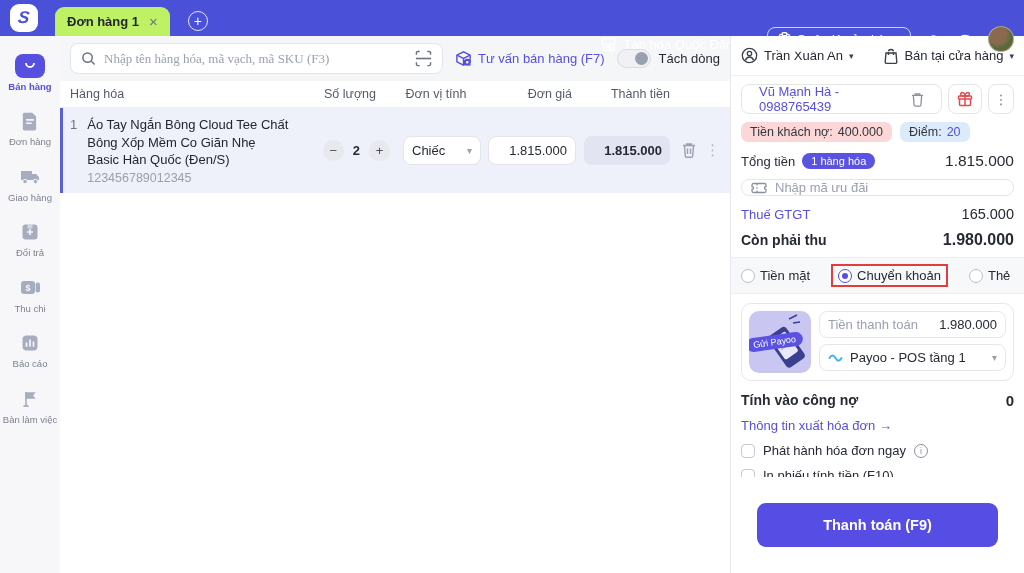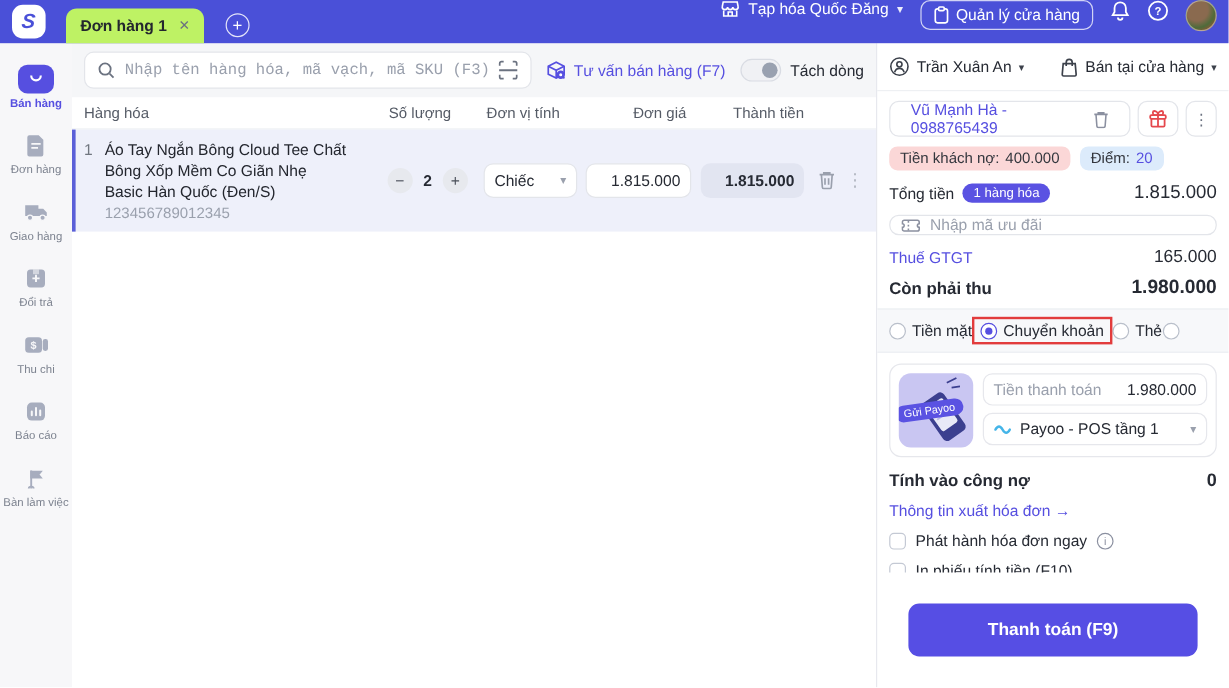--- a/index.html
+++ b/index.html
@@ -7,42 +7,42 @@
   .app { width:1024px; height:573px; position:relative; overflow:hidden; background:#fff; font-size:13px; color:#262a33; }
 
   
   .topbar { height:36px; background:#4a50d8; display:flex; align-items:flex-end; position:relative; }
   .logo { position:absolute; left:10px; top:4px; width:28px; height:28px; background:#fff; border-radius:9px; display:flex; align-items:center; justify-content:center; }
   .logo span { color:#4a50d8; font-weight:bold; font-size:17px; font-style:italic; transform:skewX(-6deg); }
   .tab { margin-left:55px; height:29px; background:#bef264; border-radius:9px 9px 0 0; padding:0 12px; display:flex; align-items:center; gap:10px; }
   .tab .t-label { font-weight:bold; font-size:13px; color:#23262e; }
   .tab .t-close { color:#6b7280; font-size:15px; cursor:pointer; line-height:1; }
   .tab-add { width:20px; height:20px; border:1.5px solid rgba(255,255,255,.85); border-radius:50%; color:#fff; display:flex; align-items:center; justify-content:center; font-size:14px; margin:0 0 5px 18px; }
-  .tb-right { position:absolute; right:10px; top:0; height:52px; display:flex; align-items:flex-start; gap:14px; color:#fff; }
+  .tb-right { position:absolute; right:10px; top:0; height:52px; display:flex; align-items:flex-end; gap:14px; color:#fff; }
   .tb-store { display:flex; align-items:center; gap:7px; font-size:13px; }
   .tb-btn { display:flex; align-items:center; gap:6px; border:1px solid rgba(255,255,255,.75); border-radius:8px; padding:4px 10px; font-size:13px; }
   .tb-caret { font-size:10px; opacity:.9; }
   .avatar { width:26px; height:26px; border-radius:50%; background:radial-gradient(circle at 35% 30%, #8a6a4f 0 40%, #4e6b3a 65%, #c3452c 100%); border:1px solid rgba(255,255,255,.4); }
 
   
   .body { display:flex; height:537px; }
 
   
   .sidebar { width:60px; background:#f7f7f9; display:flex; flex-direction:column; align-items:center; padding-top:14px; gap:9px; }
   .s-item { width:60px; display:flex; flex-direction:column; align-items:center; gap:4px; padding:4px 0; cursor:pointer; }
   .s-ico { width:30px; height:24px; border-radius:8px; display:flex; align-items:center; justify-content:center; }
   .s-item.active .s-ico { background:#564fe0; }
   .s-label { font-size:9.5px; color:#7c828f; text-align:center; line-height:1.1; }
   .s-item.active .s-label { color:#564fe0; font-weight:bold; }
 
   
   .main { flex:1; display:flex; flex-direction:column; background:#fff; min-width:0; }
   .search-row { background:#f5f6f8; padding:7px 10px; display:flex; align-items:center; gap:12px; }
   .search-box { flex:1; background:#fff; border:1px solid #e3e5ea; border-radius:8px; height:31px; display:flex; align-items:center; padding:0 10px; gap:8px; }
-  .search-box input { border:none; outline:none; flex:1; font-size:13px; font-family:Liberation Mono, monospace; color:#0f172a; background:transparent; }
+  .search-box input { border:none; outline:none; flex:1; font-size:13px; font-family:Liberation Serif, serif; color:#0f172a; background:transparent; }
   .search-box input::placeholder { color:#9aa0ad; }
   .consult { display:flex; align-items:center; gap:6px; color:#564fe0; font-size:13px; white-space:nowrap; cursor:pointer; }
   .toggle-wrap { display:flex; align-items:center; gap:8px; white-space:nowrap; }
   .toggle { width:34px; height:19px; border-radius:10px; background:#f0f1f4; border:1px solid #d9dce3; position:relative; cursor:pointer; }
   .toggle .knob { position:absolute; right:2px; top:2px; width:13px; height:13px; border-radius:50%; background:#99a1b0; }
 
   .thead { display:flex; align-items:center; padding:0 10px; height:27px; border-bottom:1px solid #eceef2; color:#555b66; font-size:12.5px; }
   .col-name { flex:1; } .col-qty { width:100px; text-align:right; padding-right:14px; }
   .col-unit { width:92px; text-align:center; } .col-price { width:96px; text-align:right; padding-right:6px; }
   .col-total { width:92px; text-align:right; } .col-act { width:50px; }
@@ -83,21 +83,21 @@
   .badge { background:#5a52e2; color:#fff; font-size:11px; border-radius:10px; padding:2px 9px; }
   .sum-val { margin-left:auto; font-size:15.5px; }
   .promo { border:1px solid #e3e5ea; border-radius:8px; height:31px; display:flex; align-items:center; gap:8px; padding:0 9px; margin-top:9px; color:#9aa0ad; }
   .kv { display:flex; align-items:center; margin-top:10px; }
   .kv .k-link { color:#564fe0; }
   .kv .v { margin-left:auto; font-size:14.5px; }
   .due { margin-top:9px; }
   .due .k { font-weight:bold; font-size:14px; }
   .due .v { font-weight:bold; font-size:16px; }
 
-  .pay-band { margin:8px -10px 0; background:#f7f8fa; border-top:1px solid #eceef2; border-bottom:1px solid #eceef2; padding:7px 10px; display:flex; align-items:center; gap:1px; }
+  .pay-band { margin:8px -10px 0; background:#f7f8fa; border-top:1px solid #eceef2; border-bottom:1px solid #eceef2; padding:7px 10px; display:flex; align-items:center; gap:22px; }
   .radio-item { display:flex; align-items:center; gap:5px; cursor:pointer; white-space:nowrap; font-size:13px; }
   .radio { width:14px; height:14px; border-radius:50%; border:1.5px solid #b9bfca; background:#fff; }
   .radio.sel { border-color:#564fe0; display:flex; align-items:center; justify-content:center; }
   .radio.sel::after { content:""; width:6px; height:6px; border-radius:50%; background:#564fe0; }
   .hl { position:relative; padding:3px 6px; }
   .hl-box { position:absolute; inset:-1px; border:2px solid #e23c3c; pointer-events:none; }
 
   .payoo { margin-top:9px; border:1px solid #e6e7ec; border-radius:10px; padding:7px; display:flex; gap:8px; }
   .payoo-tile { width:62px; height:62px; background:#c9c6f2; border-radius:10px; position:relative; overflow:hidden; flex:none; }
   .payoo-badge { position:absolute; left:-3px; top:24px; background:#5a52e2; color:#fff; font-size:9px; padding:2px 7px; border-radius:8px; transform:rotate(-8deg); }

